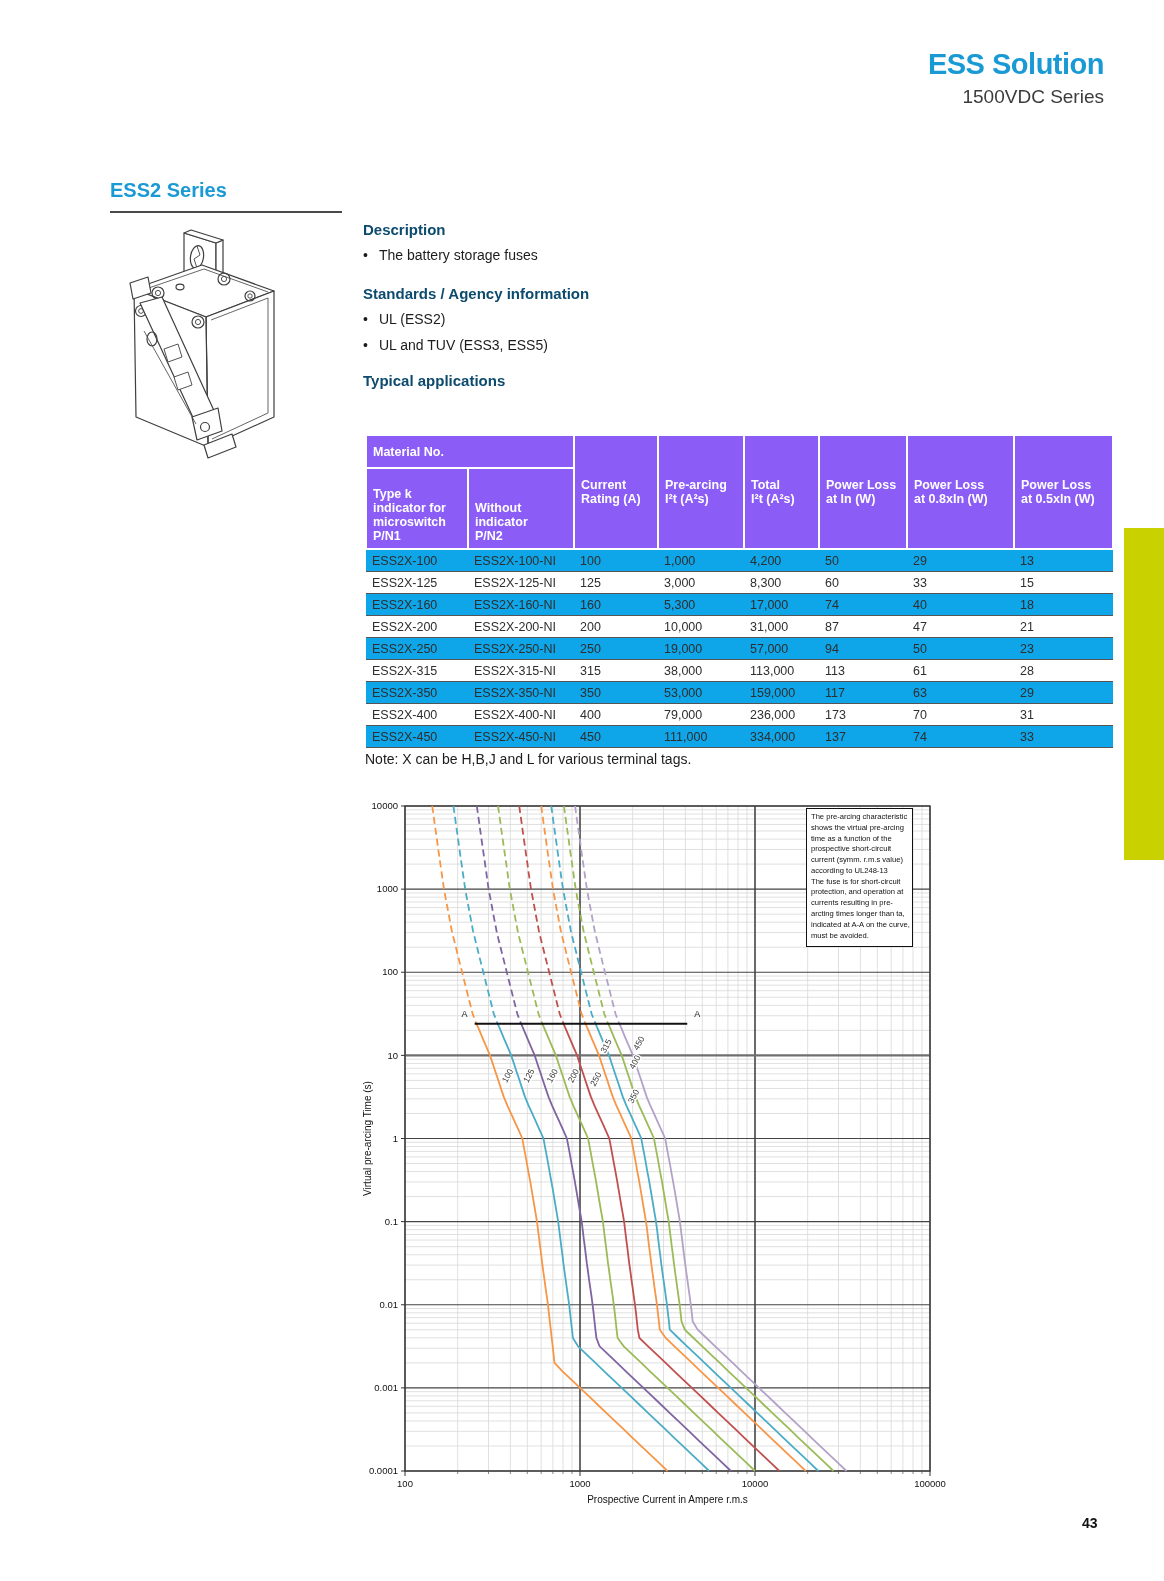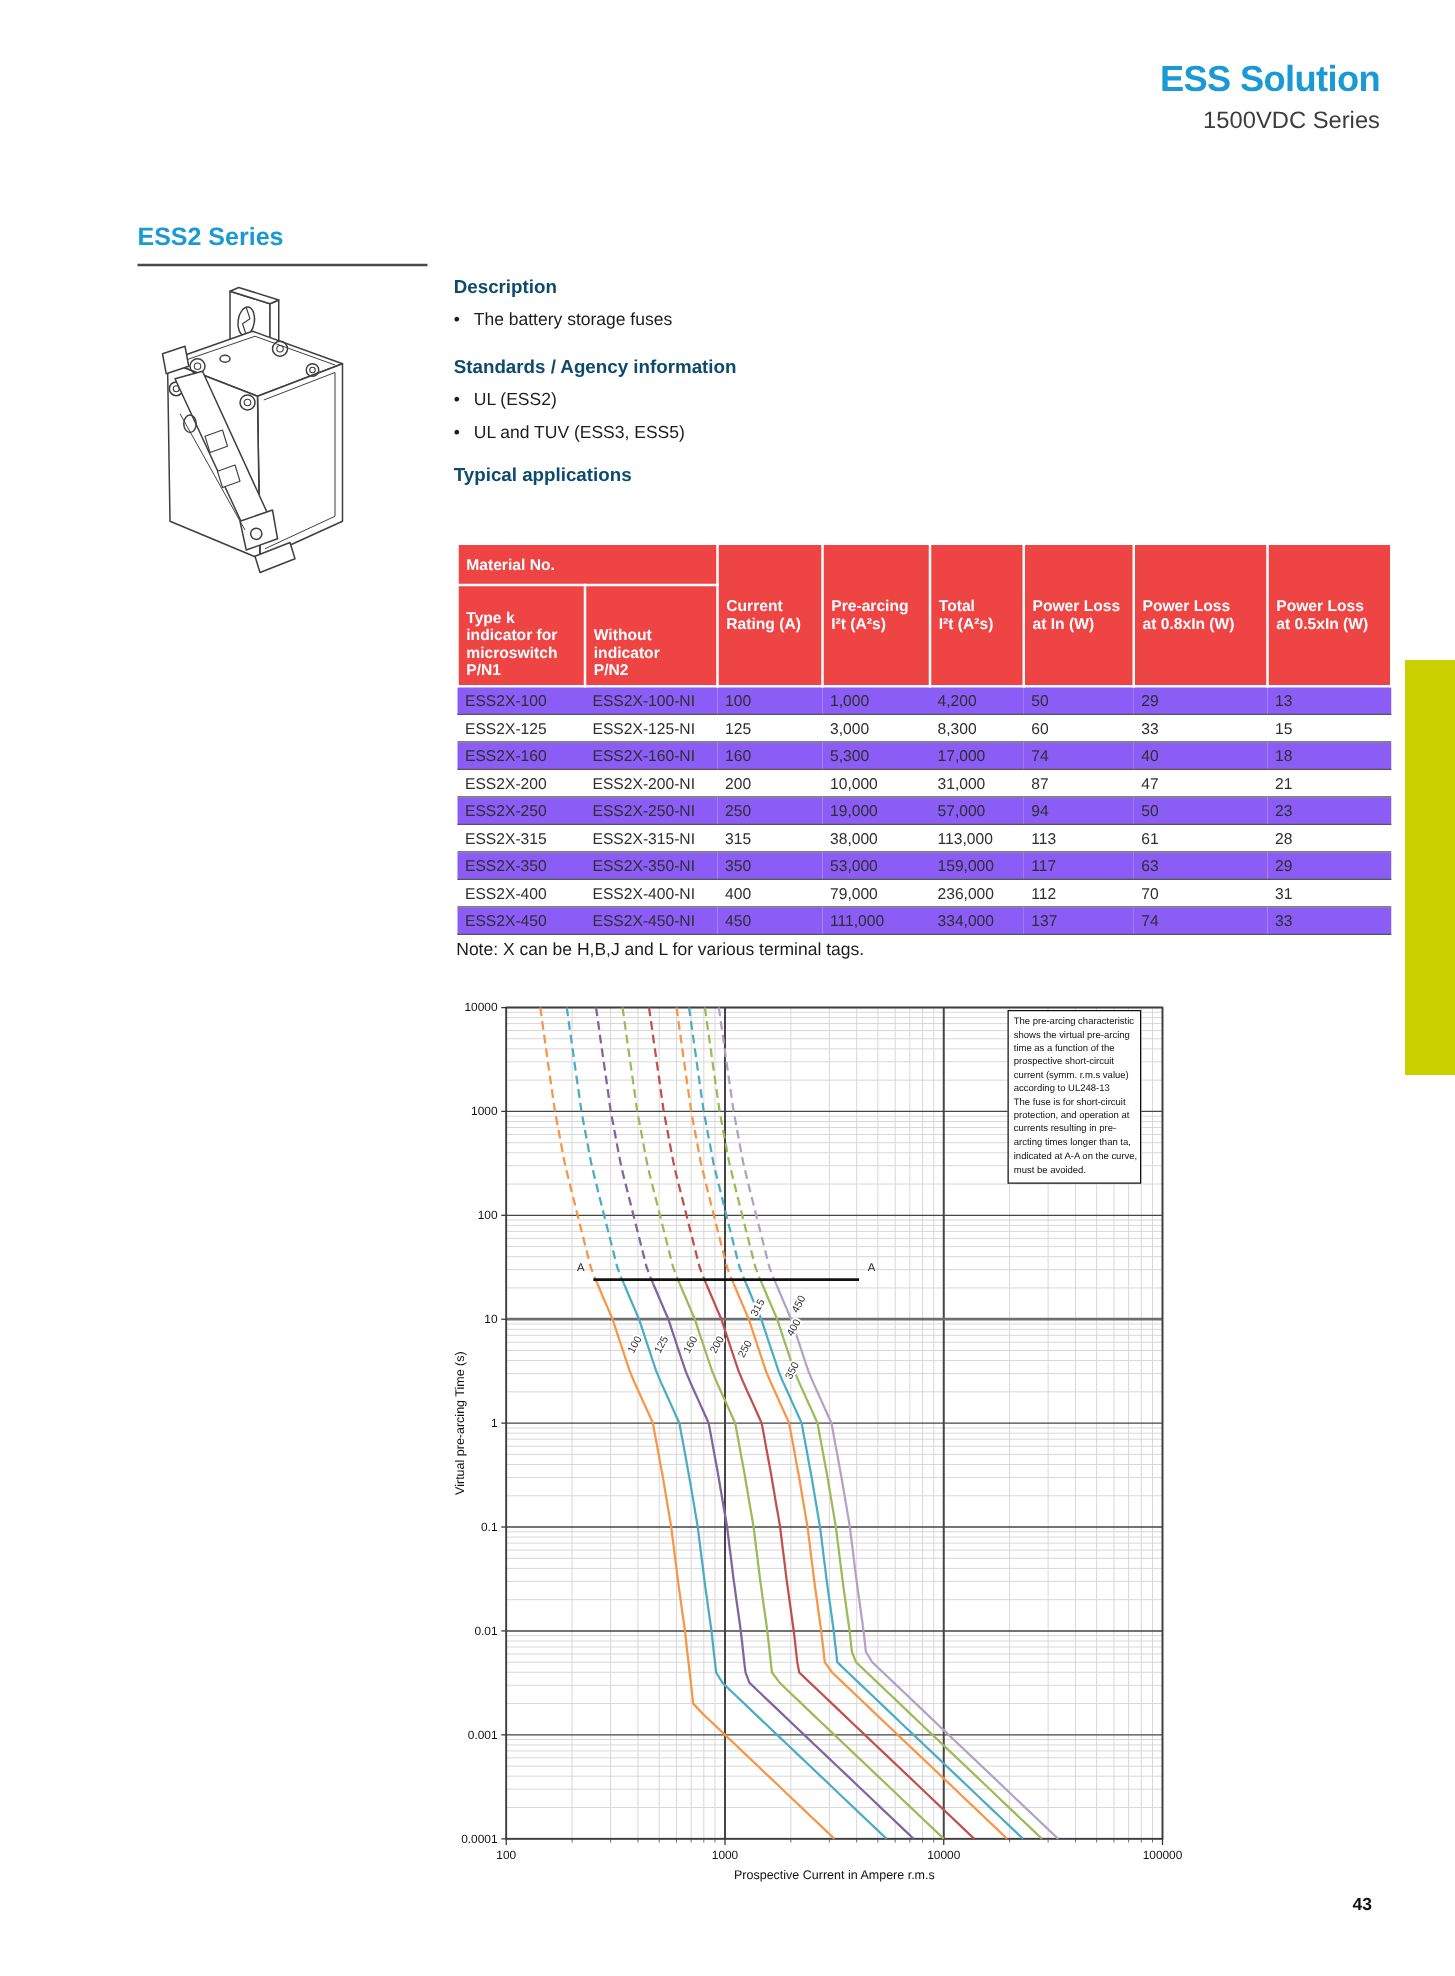--- a/index.html
+++ b/index.html
@@ -8,26 +8,26 @@
   .abs{position:absolute;}
   .hdr-title{top:48px;right:60px;font-size:29px;font-weight:bold;color:#1a9ad5;letter-spacing:-0.5px;margin-left:23px;}
   .hdr-sub{top:86px;right:60px;font-size:19px;color:#3c3c3c;}
   .series-h{left:110px;top:179px;font-size:20px;font-weight:bold;color:#1a9ad5;}
   .series-rule{left:110px;top:211px;width:232px;height:2px;background:#4a4a4a;}
   .sec-h{left:363px;font-size:15px;font-weight:bold;color:#0c4a6e;}
   .bullet-row{left:363px;font-size:14px;color:#1c1c1c;}
   .bullet-row .dot{display:inline-block;width:16px;}
   
   .spec-table{position:absolute;left:365px;top:434px;border-collapse:collapse;table-layout:fixed;}
-  .spec-table th{background:#ef4444;color:#fff;font-size:12.5px;font-weight:bold;text-align:left;
+  .spec-table th{background:#8b5cf6;color:#fff;font-size:12.5px;font-weight:bold;text-align:left;
       vertical-align:bottom;padding:2px 5px 5px 6px;border:2px solid #fff;white-space:pre-line;line-height:1.12;}
   .spec-table tr.group-row th{vertical-align:middle;padding-top:4px;padding-bottom:4px;}
   .spec-table td{font-size:12.5px;color:#2e2e2e;padding:0 5px 0 6px;height:21px;
       border-bottom:1px solid #555;white-space:nowrap;}
-  .spec-table tbody tr.alt{background:#8b5cf6;}
+  .spec-table tbody tr.alt{background:#0ea5e9;}
   .note{left:365px;top:751px;font-size:14px;color:#1c1c1c;}
   
   .chart-svg{left:360px;top:790px;}
   .chart-note{left:806px;top:808px;width:107px;height:139px;border:1px solid #111;background:#fff;
       box-sizing:border-box;padding:3px 2px 0 4px;font-size:7.6px;line-height:1.42;color:#111;white-space:pre-line;}
   .side-tab{left:1124px;top:528px;width:40px;height:332px;background:#c9d200;}
   .page-num{left:1082px;top:1515px;font-size:14px;font-weight:bold;color:#111;}
   .fuse-art{left:104px;top:221px;}
   svg text{font-family:"Liberation Sans",sans-serif;}
 </style>
@@ -198,21 +198,21 @@
           <td>117</td>
           <td>63</td>
           <td>29</td>
         </tr>
         <tr>
           <td>ESS2X-400</td>
           <td>ESS2X-400-NI</td>
           <td>400</td>
           <td>79,000</td>
           <td>236,000</td>
-          <td>112</td>
+          <td>173</td>
           <td>70</td>
           <td>31</td>
         </tr>
         <tr class="alt">
           <td>ESS2X-450</td>
           <td>ESS2X-450-NI</td>
           <td>450</td>
           <td>111,000</td>
           <td>334,000</td>
           <td>137</td>

